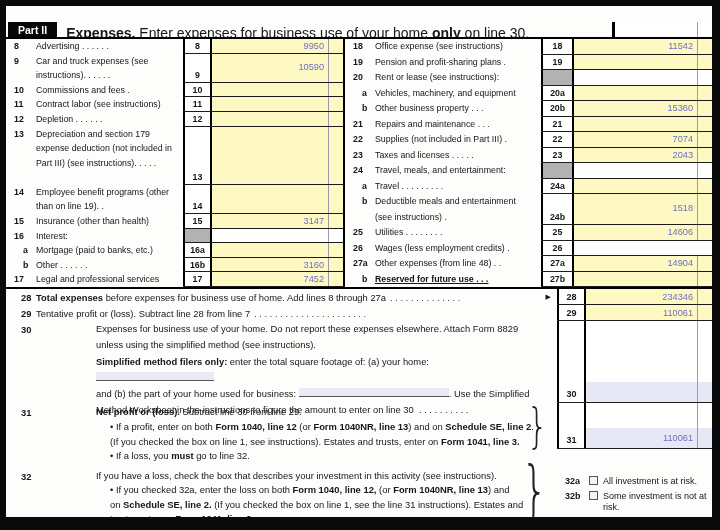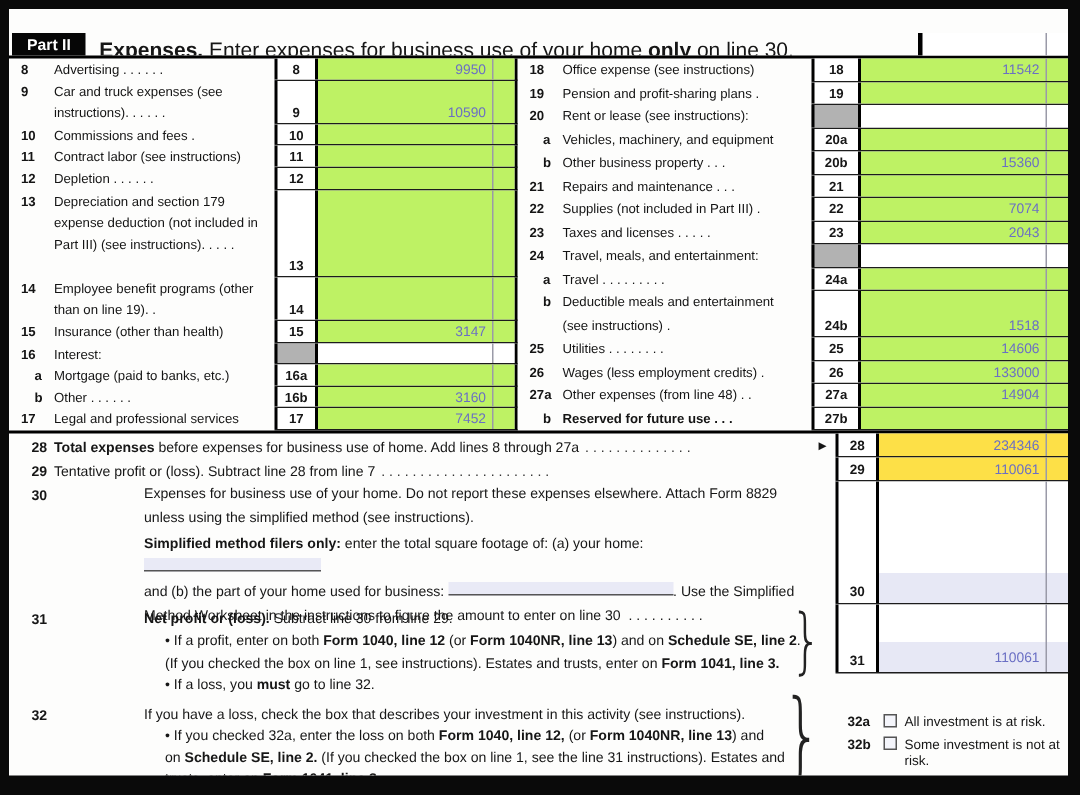--- a/index.html
+++ b/index.html
@@ -22,30 +22,30 @@
   .rtab { flex:1; display:flex; flex-direction:column; }
   .row { display:flex; }
   .row.L.h1 { height:14.6px; } .row.L.h2 { height:29.2px; } .row.L.h4 { height:58.4px; }
   .row.R.h1 { height:15.5px; } .row.R.h2 { height:31px; }
   .lbl { display:flex; font-size:8.8px; color:#141414; }
   .L .lbl { width:177px; line-height:14.6px; }
   .R .lbl { width:196px; line-height:15.5px; }
   .lbl .n { width:30px; padding-left:8px; font-weight:bold; flex:none; }
   .sub .lbl .n { padding-left:17px; }
   .lbl .t { flex:1; padding-right:7px; }
-  .boldlbl .lbl .t { font-weight:bold; }
+  .boldlbl .lbl .t { font-weight:bold;text-decoration:underline; }
   .cells { flex:1; display:flex; border-bottom:1px solid #1c1c1c; }
   .L .cells { border-right:2px solid #000; }
   .numbox { border-left:2px solid #000; border-right:2px solid #000; font-size:8.8px; font-weight:bold;
             display:flex; align-items:center; justify-content:center; background:#fff; }
   .L .numbox { width:29px; } .R .numbox { width:33px; }
   .h2 .numbox, .h4 .numbox { align-items:flex-end; padding-bottom:2px; }
-  .amt { flex:1; background:#bef264; position:relative; display:flex; align-items:center; justify-content:flex-end;
+  .amt { flex:1; background:#fef9c3; position:relative; display:flex; align-items:center; justify-content:flex-end;
          padding-right:19px; font-size:9.2px; color:#6a6fc4; }
-  .h2 .amt, .h4 .amt { align-items:flex-end; padding-bottom:2px; }
+  .h2 .amt, .h4 .amt { align-items:center; padding-bottom:2px; }
   .amt::after { content:""; position:absolute; top:0; bottom:0; right:14px; width:1px; background:#9a9aa8; }
   .gray .numbox { background:#b2b2b2; }
   .gray .amt { background:#fff; }
   
   .bottom { display:flex; border-top:2px solid #000; height:241px; }
   .bleft { flex:1; position:relative; font-size:9.4px; padding-top:0; }
   .lnum { font-weight:bold; }
   .l2829 { height:16px; display:flex; align-items:center; white-space:nowrap; }
   .l2829 .lnum { width:30px; padding-left:15px; flex:none; }
   .ltxt { flex:none; }
@@ -63,21 +63,21 @@
   .brace31 { right:9px; top:118px; font-size:33px; transform:scaleY(1.45); }
   .brace32 { right:9px; top:177px; font-size:42px; transform:scaleY(1.55); }
   .bright { width:155px; display:flex; flex-direction:column; }
   .bcell { display:flex; border-bottom:1px solid #1c1c1c; }
   .bcell .bnum { width:29px; border-left:2px solid #000; border-right:2px solid #000; font-weight:bold; font-size:9px;
                  display:flex; align-items:center; justify-content:center; background:#fff; }
   .bc16 { height:16px; } .bc82 { height:82px; } .bc46 { height:46px; }
   .bc82 .bnum, .bc46 .bnum { align-items:flex-end; padding-bottom:3px; }
   .bamt { flex:1; position:relative; background:#fff; }
   .bamt::after { content:""; position:absolute; top:0; bottom:0; right:14px; width:1px; background:#9a9aa8; }
-  .bc16 .bamt { background:#fde047; display:flex; align-items:center; justify-content:flex-end; padding-right:19px;
+  .bc16 .bamt { background:#fef9c3; display:flex; align-items:center; justify-content:flex-end; padding-right:19px;
                 font-size:9.2px; color:#6a6fc4; }
   .bstrip { position:absolute; left:0; right:0; bottom:0; height:20px; background:#e7e8f5; display:flex;
             align-items:center; justify-content:flex-end; padding-right:19px; font-size:9.2px; color:#6a6fc4; }
   .bchecks { margin-top:27px; padding-left:8px; }
   .chkrow { display:flex; font-size:9px; line-height:11px; margin-bottom:4px; }
   .chknum { font-weight:bold; width:24px; flex:none; }
   .chkbox { width:9px; height:9px; border:1px solid #555; background:#f4f5fb; margin:0 5px 0 0; flex:none; }
   .chklbl { flex:1; }
 </style>
 </head>
@@ -383,23 +383,20 @@
             </div>
           </div>
         </div>
         <div class="row R h1">
           <div class="lbl">
             <span class="n">26</span>
             <span class="t">Wages (less employment credits) .</span>
           </div>
           <div class="cells">
             <div class="numbox">26</div>
-            <div class="amt">
-              <span>133000</span>
-            </div>
           </div>
         </div>
         <div class="row R h1">
           <div class="lbl">
             <span class="n">27a</span>
             <span class="t">Other expenses (from line 48) .  .</span>
           </div>
           <div class="cells">
             <div class="numbox">27a</div>
             <div class="amt">

